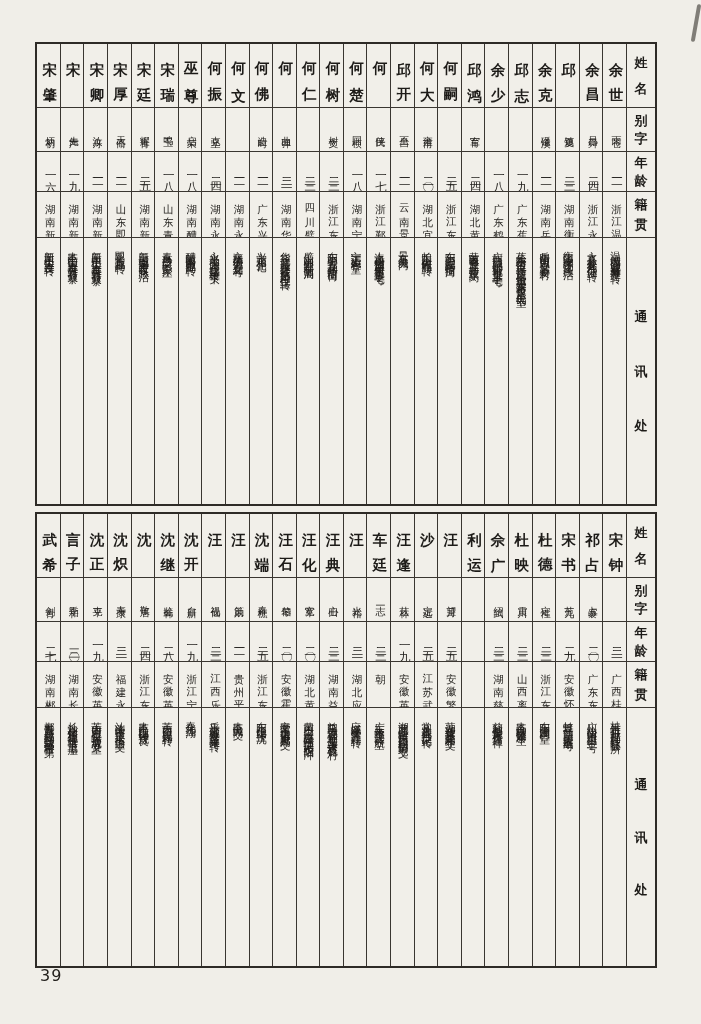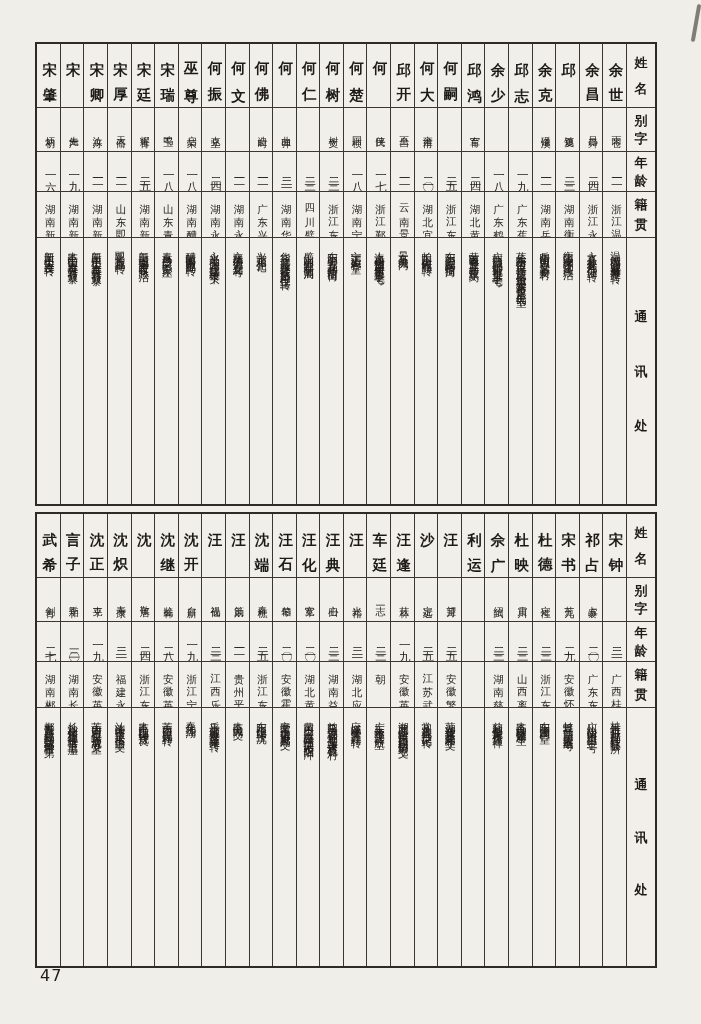--- a/index.html
+++ b/index.html
@@ -466,13 +466,13 @@
     </div>
     <div class="col person-col">
       <div class="cell c-name">武希良</div>
       <div class="cell c-alias">剑青</div>
       <div class="cell c-age">二七</div>
       <div class="cell c-origin">湖南郴县</div>
       <div class="cell c-address">郴县五里牌邮局转武家湾将军第</div>
     </div>
   </div>
 
-<div class="page-number">47</div>
+<div class="page-number">39</div>
 
 </body></html>

